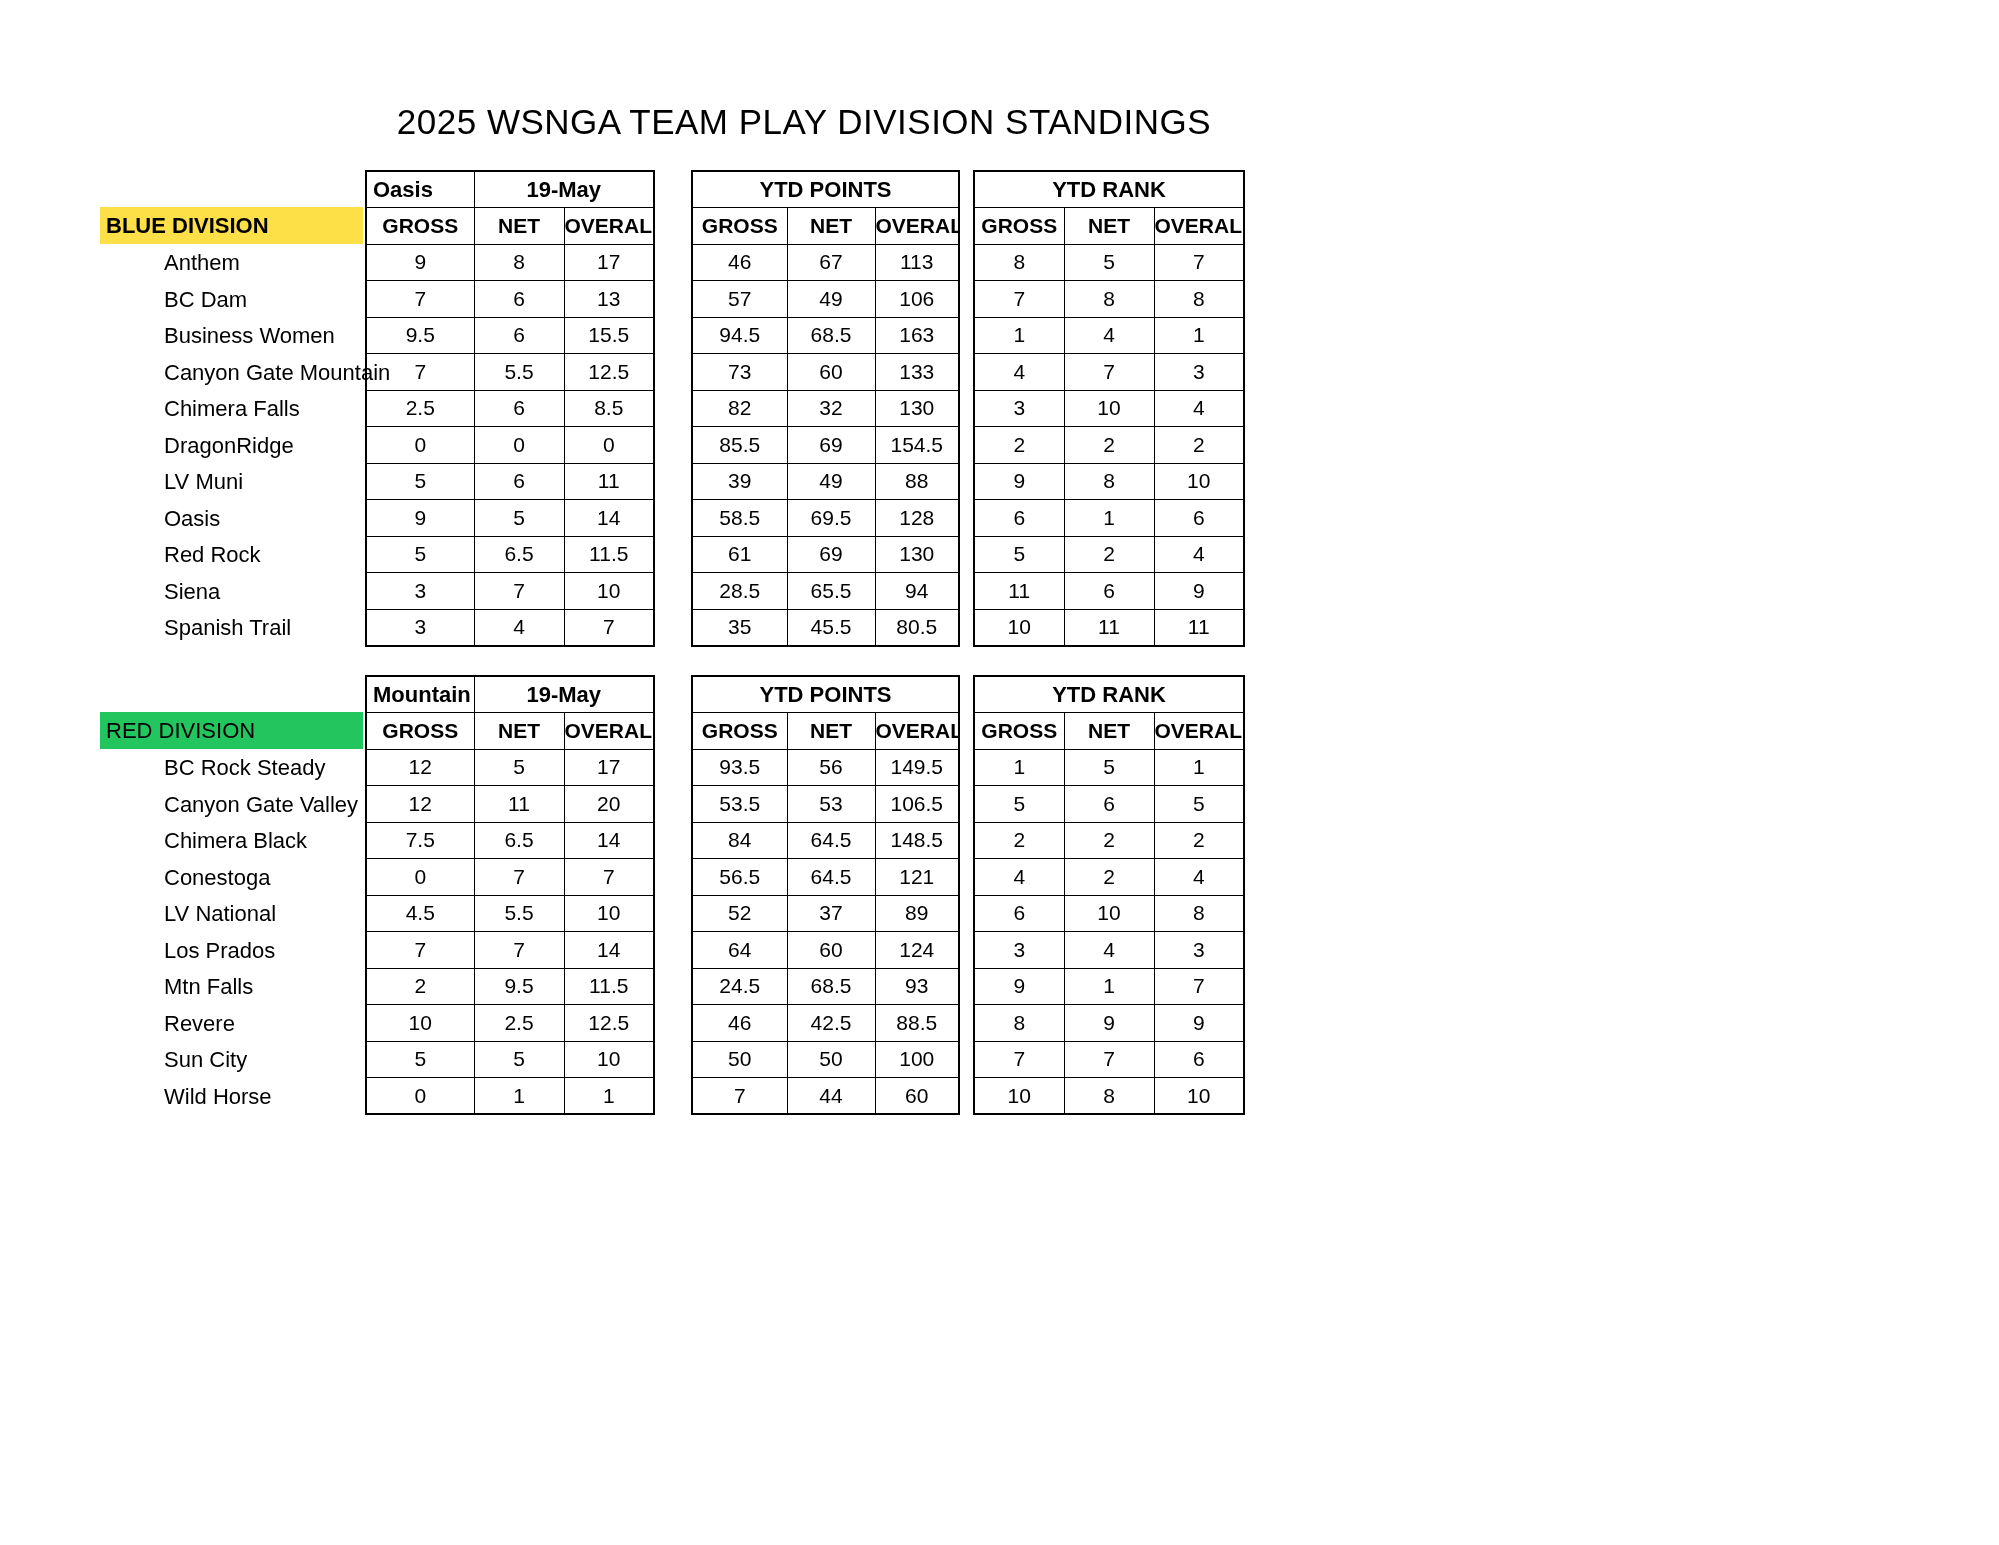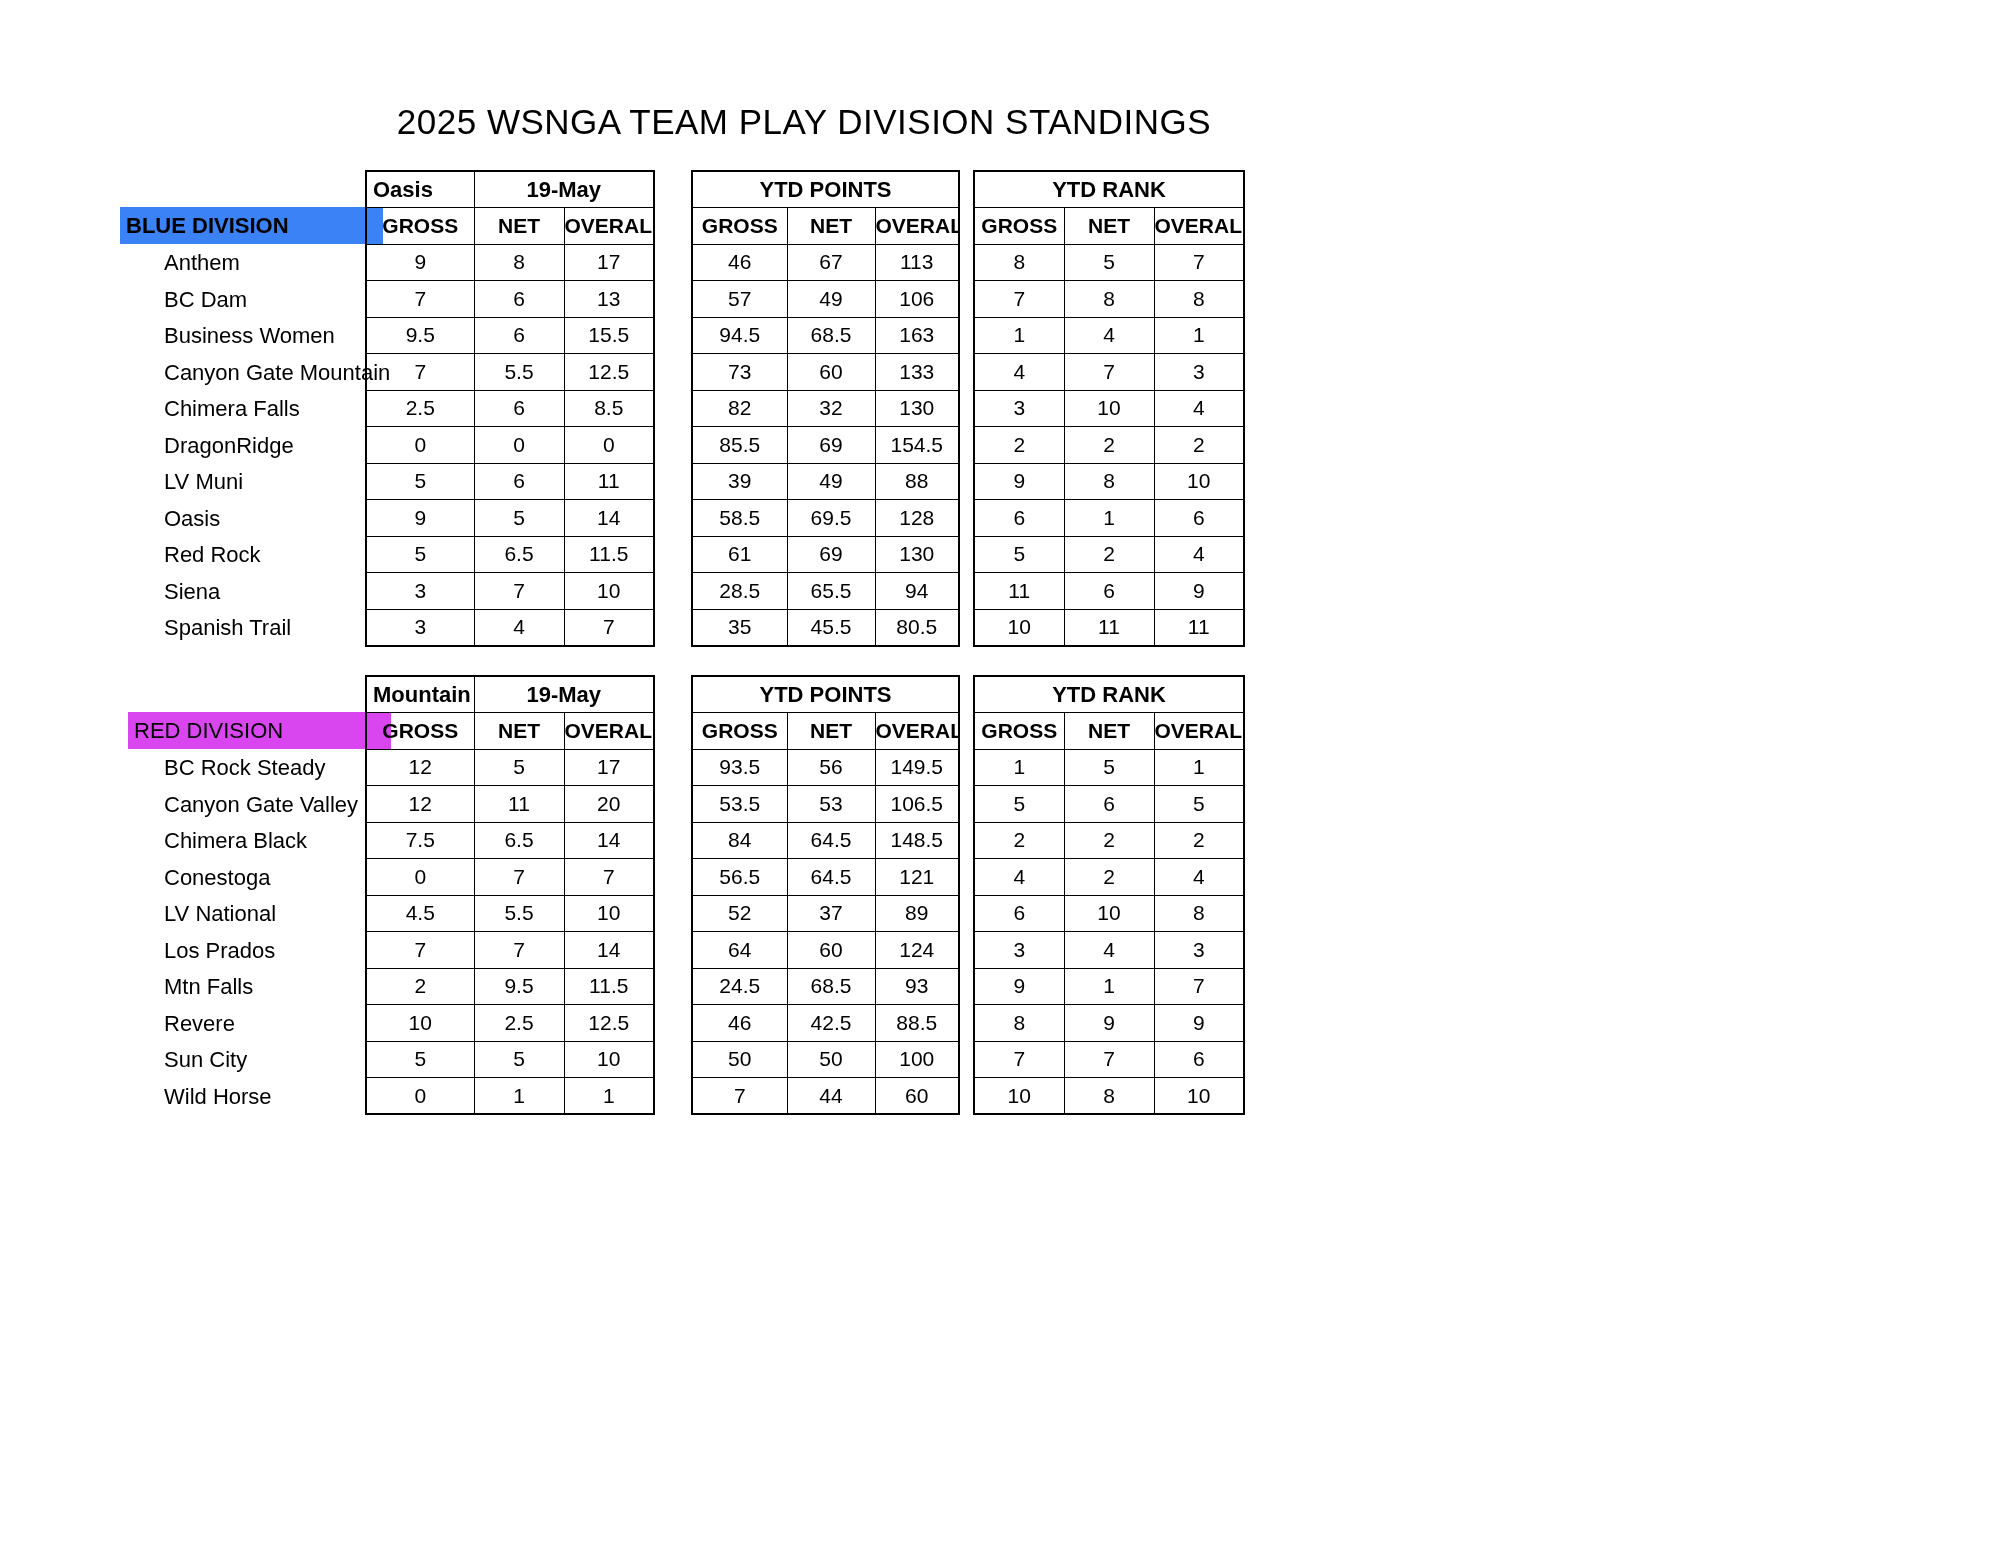--- a/index.html
+++ b/index.html
@@ -65,21 +65,21 @@
   th.course { text-align:left; padding-left:6px; }
   .tbl tbody td { font-weight:normal; }
 </style>
 </head>
 <body>
 
 <div class="title">2025 WSNGA TEAM PLAY DIVISION STANDINGS</div>
 
 <section class="division d0">
   <div class="label-col">
-    <div class="division-label" style="background: #3b82f6; margin-left: 20px;">BLUE DIVISION</div>
+    <div class="division-label" style="background: #fde047;">BLUE DIVISION</div>
     <div class="team-names">
         <div class="team-name">Anthem</div>
         <div class="team-name">BC Dam</div>
         <div class="team-name">Business Women</div>
         <div class="team-name">Canyon Gate Mountain</div>
         <div class="team-name">Chimera Falls</div>
         <div class="team-name">DragonRidge</div>
         <div class="team-name">LV Muni</div>
         <div class="team-name">Oasis</div>
         <div class="team-name">Red Rock</div>
@@ -310,21 +310,21 @@
           <td>10</td>
           <td>11</td>
           <td>11</td>
         </tr>
       </tbody>
   </table>
 </section>
 
 <section class="division d1">
   <div class="label-col">
-    <div class="division-label" style="background: #d946ef; margin-left: 28px;">RED DIVISION</div>
+    <div class="division-label" style="background: #22c55e;">RED DIVISION</div>
     <div class="team-names">
         <div class="team-name">BC Rock Steady</div>
         <div class="team-name">Canyon Gate Valley</div>
         <div class="team-name">Chimera Black</div>
         <div class="team-name">Conestoga</div>
         <div class="team-name">LV National</div>
         <div class="team-name">Los Prados</div>
         <div class="team-name">Mtn Falls</div>
         <div class="team-name">Revere</div>
         <div class="team-name">Sun City</div>

